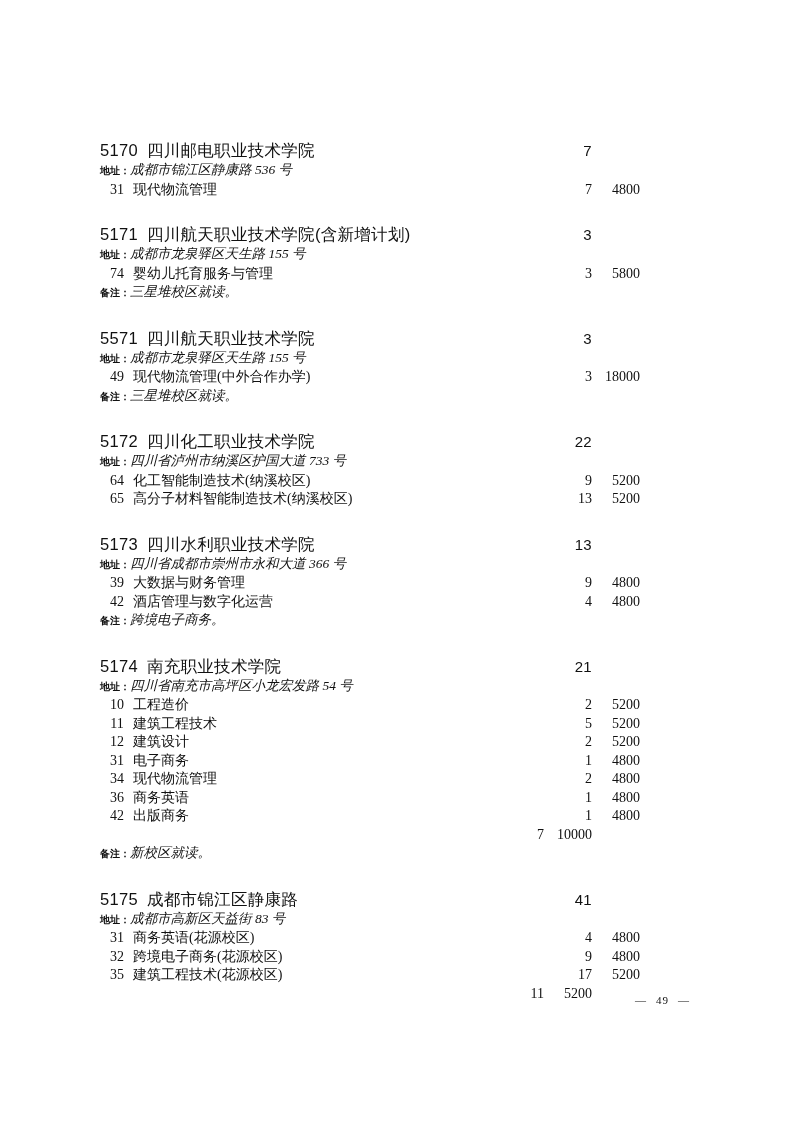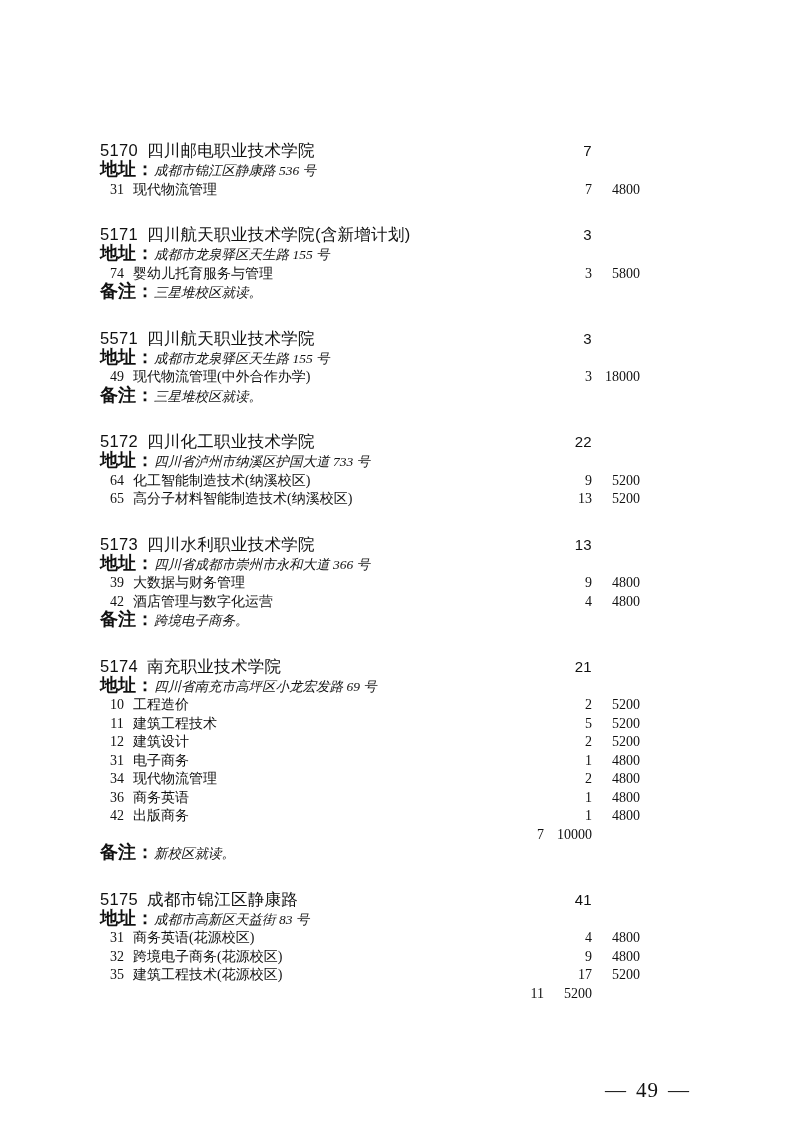--- a/index.html
+++ b/index.html
@@ -24,40 +24,40 @@
     line-height: 20px;
     font-family: "Liberation Sans", sans-serif;
     font-weight: normal;
     font-size: 16.5px;
     letter-spacing: 0.3px;
   }
   .ccode { margin-right: 9px; }
   .hdr .total { text-align: right; font-size: 15px; font-family: "Liberation Sans", sans-serif; }
   .addr, .note { line-height: 18.5px; font-size: 13.5px; }
   .lbl {
-    font-family: Liberation Mono, monospace;
+    font-family: Liberation Serif, serif;
     font-weight: bold;
     font-style: normal;
-    font-size: 18px;
+    font-size: 10px;
   }
   .val { font-style: italic; font-family: "Liberation Serif", serif; }
   .mrow {
     display: grid;
     grid-template-columns: 1fr 48px 48px;
     line-height: 18.5px;
     font-size: 14px;
   }
   .mrow .left { padding-left: 8px; }
   .mcode { display: inline-block; min-width: 18px; margin-right: 7px; text-align: center; }
   .num { text-align: right; font-size: 14px; font-variant-numeric: lining-nums; }
   .footer {
     position: absolute;
-    top: 1078px;
+    top: 994px;
     right: 104px;
-    font-size: 21px;
+    font-size: 11px;
     font-family: "Liberation Serif", serif;
     color: #111;
     letter-spacing: 1px;
   }
   .footer .pn { margin: 0 9px; }
 </style>
 </head>
 <body>
 
 <div class="content">
@@ -144,21 +144,21 @@
     </div>
     <div class="note"><span class="lbl">备注：</span><span class="val">跨境电子商务。</span></div>
   </section>
 
   <section class="college">
     <div class="hdr">
       <div><span class="ccode">5174</span><span>南充职业技术学院</span></div>
       <div class="num total">21</div>
       <div></div>
     </div>
-    <div class="addr"><span class="lbl">地址：</span><span class="val">四川省南充市高坪区小龙宏发路 69 号</span></div>
+    <div class="addr"><span class="lbl">地址：</span><span class="val">四川省南充市高坪区小龙宏发路 54 号</span></div>
     <div class="mrow">
       <div class="left"><span class="mcode">10</span><span>工程造价</span></div>
       <div class="num">2</div>
       <div class="num">5200</div>
     </div>
     <div class="mrow">
       <div class="left"><span class="mcode">11</span><span>建筑工程技术</span></div>
       <div class="num">5</div>
       <div class="num">5200</div>
     </div>

